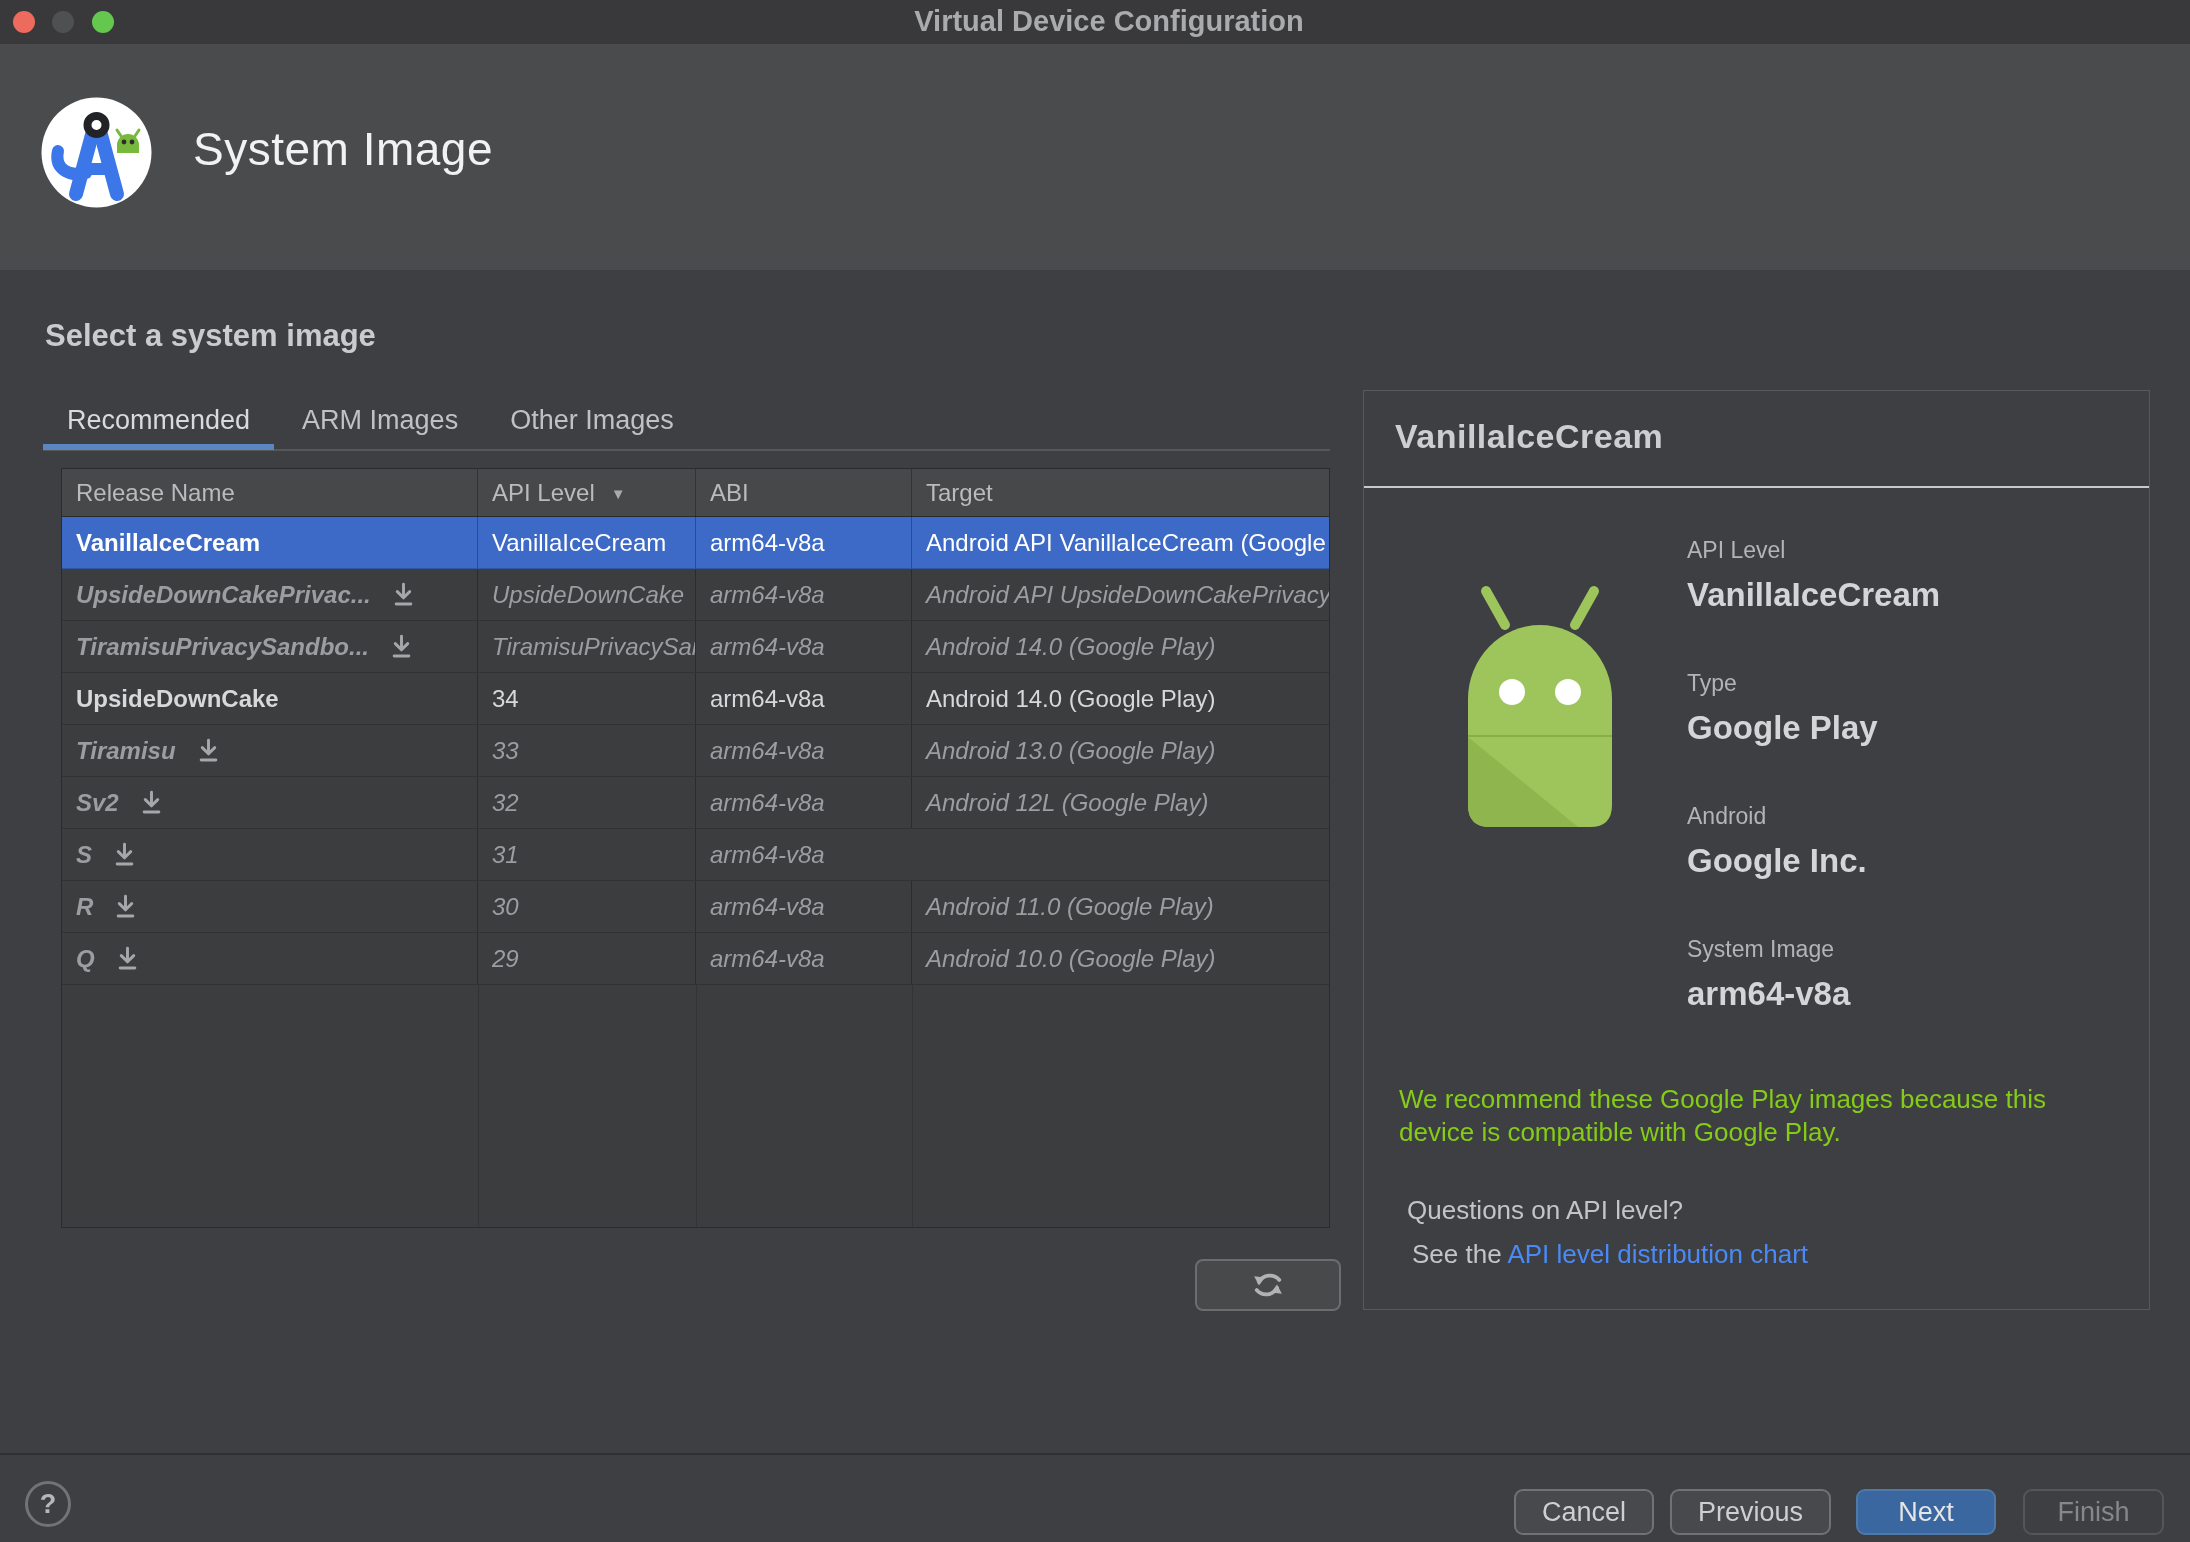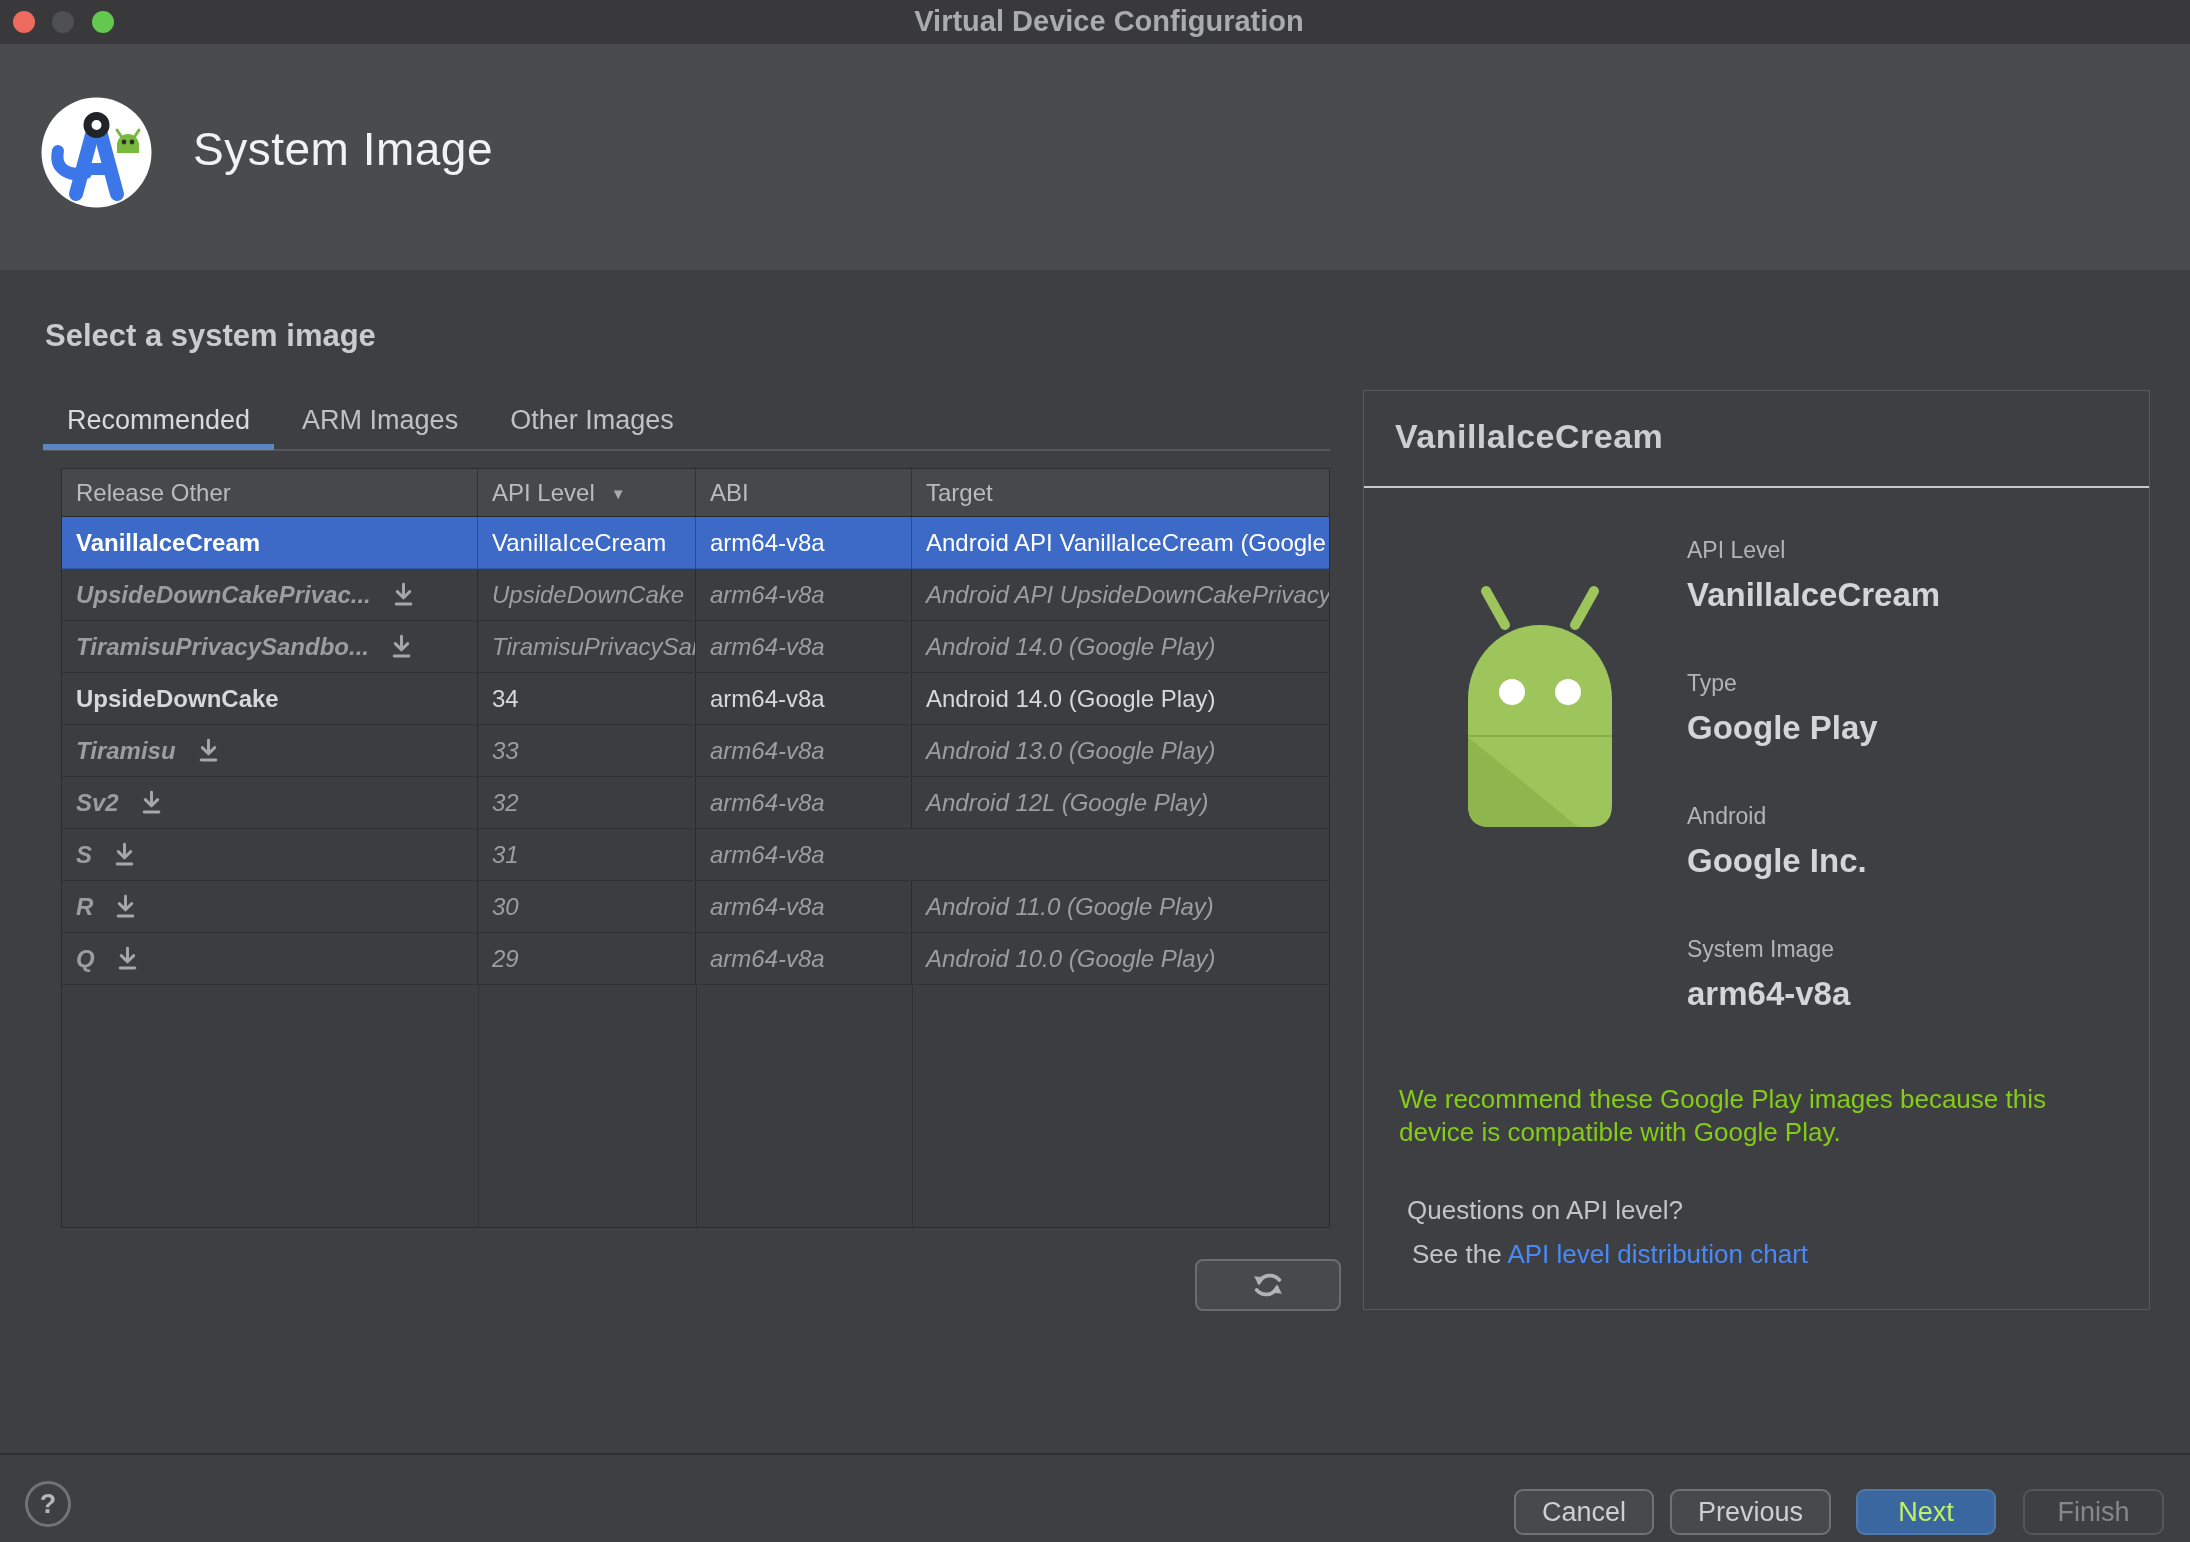--- a/index.html
+++ b/index.html
@@ -69,21 +69,21 @@
   
   .footer{position:absolute;left:0;top:1453px;width:100%;height:89px;border-top:2px solid #2e2f31;background:#3d3f42;}
   .help-btn{position:absolute;left:25px;top:26px;width:46px;height:46px;border-radius:50%;
     border:3px solid #717375;box-sizing:border-box;display:flex;align-items:center;justify-content:center;
     font-size:27px;font-weight:700;color:#b5b7b9;}
   .btn{position:absolute;top:34px;height:46px;border-radius:9px;box-sizing:border-box;
     font-size:27px;display:flex;align-items:center;justify-content:center;white-space:nowrap;}
   .btn-normal{background:#47494c;border:2px solid #707274;color:#cdcfd1;}
   .btn-cancel{left:1514px;width:140px;}
   .btn-previous{left:1670px;width:161px;}
-  .btn-next{left:1856px;width:140px;background:#3a679f;border:2px solid #4e79a8;color:#bef264;}
+  .btn-next{left:1856px;width:140px;background:#3a679f;border:2px solid #4e79a8;color:#e5e5e5;}
   .btn-finish{left:2023px;width:141px;background:transparent;border:2px solid #54565a;color:#85878a;}
 </style>
 </head>
 <body>
 
 <div id="app" style="--selection: #3d6ac6; --accent: #5b86c0; --link: #4a8af6;">
 
   <div class="titlebar">
     <div class="tl-dot tl-close"></div>
     <div class="tl-dot tl-min"></div>
@@ -119,21 +119,21 @@
   <div class="tabline"></div>
   <div class="tabbar">
     <div class="tab active">Recommended</div>
     <div class="tab">ARM Images</div>
     <div class="tab">Other Images</div>
   </div>
 
   <div class="simg-table">
     <div class="t-head">
       <div class="hcell c-release">
-        <span>Release Other</span>
+        <span>Release Name</span>
       </div>
       <div class="hcell c-api">
         <span>API Level</span>
         <span class="sort-icon">▼</span>
       </div>
       <div class="hcell c-abi">
         <span>ABI</span>
       </div>
       <div class="hcell c-target">
         <span>Target</span>

